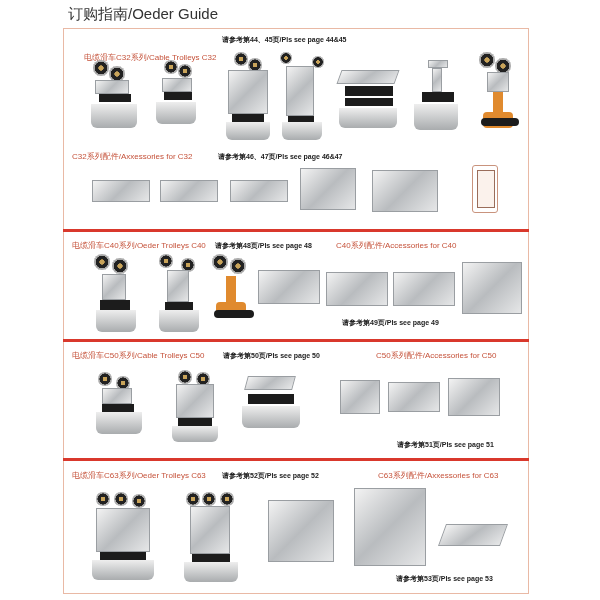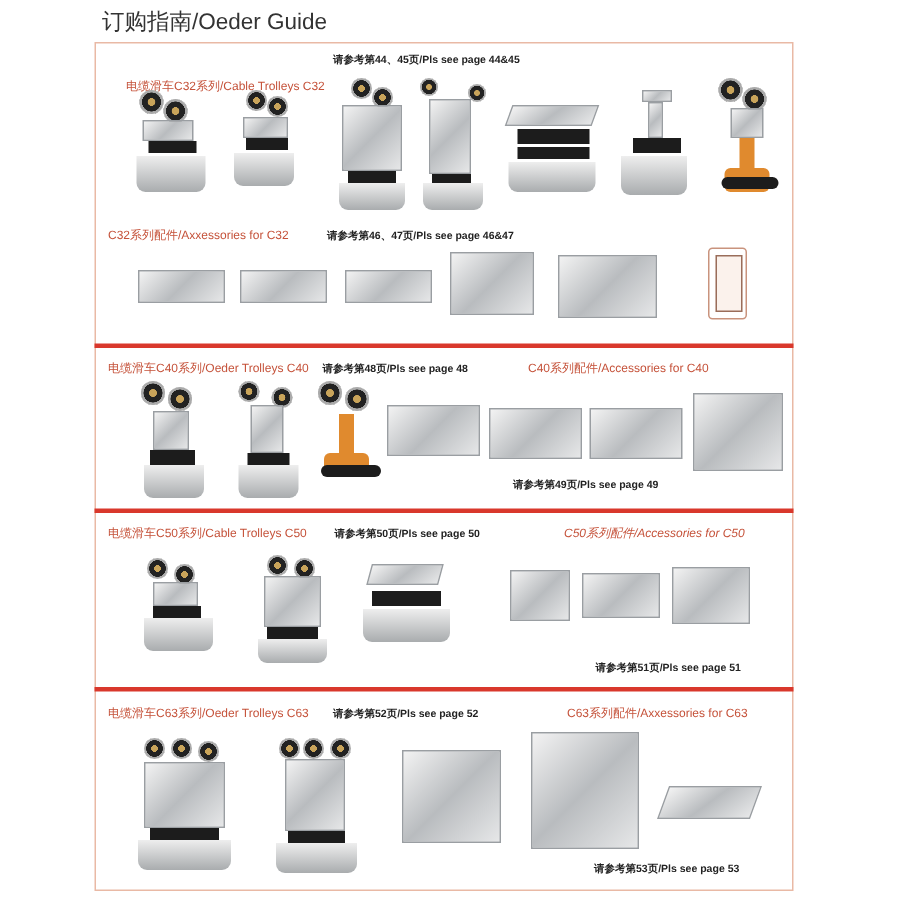--- a/index.html
+++ b/index.html
@@ -94,21 +94,21 @@
     <div class="part metal" style="left:372px;top:170px;width:66px;height:42px"></div>
     <div class="part" style="left:472px;top:165px;width:26px;height:48px;border:1px solid #c9937d;border-radius:3px;background:#fff">
       <div style="position:absolute;left:4px;top:4px;width:18px;height:38px;border:1px solid #9a6d5a;background:#fbf2ec"></div>
     </div>
   </div>
 </div>
 
 <div>
   <div class="hdr" style="left:72px; top:240px;">电缆滑车C40系列/Oeder Trolleys C40</div>
   <div class="ref" style="left:215px; top:241px;">请参考第48页/Pls see page 48</div>
-  <div class="hdr" style="left:352px; top:240px;">C40系列配件/Accessories for C40</div>
+  <div class="hdr" style="left:336px; top:240px;">C40系列配件/Accessories for C40</div>
 
   <div>
     <div class="part" style="left:90px;top:252px;width:58px;height:82px">
       <div class="wheel" style="left:4px;top:2px;width:16px;height:16px"></div>
       <div class="wheel" style="left:22px;top:6px;width:16px;height:16px"></div>
       <div class="metal" style="position:absolute;left:12px;top:22px;width:24px;height:26px"></div>
       <div class="dark" style="position:absolute;left:10px;top:48px;width:30px;height:10px"></div>
       <div class="rail" style="left:6px;top:58px;width:40px;height:22px"></div>
     </div>
     <div class="part" style="left:155px;top:252px;width:50px;height:82px">
@@ -132,21 +132,21 @@
     <div class="part metal" style="left:326px;top:272px;width:62px;height:34px"></div>
     <div class="part metal" style="left:393px;top:272px;width:62px;height:34px"></div>
     <div class="part metal" style="left:462px;top:262px;width:60px;height:52px"></div>
   </div>
   <div class="ref" style="left:342px; top:318px;">请参考第49页/Pls see page 49</div>
 </div>
 
 <div>
   <div class="hdr" style="left:72px; top:350px;">电缆滑车C50系列/Cable Trolleys C50</div>
   <div class="ref" style="left:223px; top:351px;">请参考第50页/Pls see page 50</div>
-  <div class="hdr" style="left:376px; top:350px;font-style:italic;">C50系列配件/Accessories for C50</div>
+  <div class="hdr" style="left:376px; top:350px;">C50系列配件/Accessories for C50</div>
 
   <div>
     <div class="part" style="left:92px;top:370px;width:58px;height:70px">
       <div class="wheel" style="left:6px;top:2px;width:14px;height:14px"></div>
       <div class="wheel" style="left:24px;top:6px;width:14px;height:14px"></div>
       <div class="metal" style="position:absolute;left:10px;top:18px;width:30px;height:16px"></div>
       <div class="dark" style="position:absolute;left:10px;top:34px;width:32px;height:8px"></div>
       <div class="rail" style="left:4px;top:42px;width:46px;height:22px"></div>
     </div>
     <div class="part" style="left:168px;top:368px;width:54px;height:76px">

